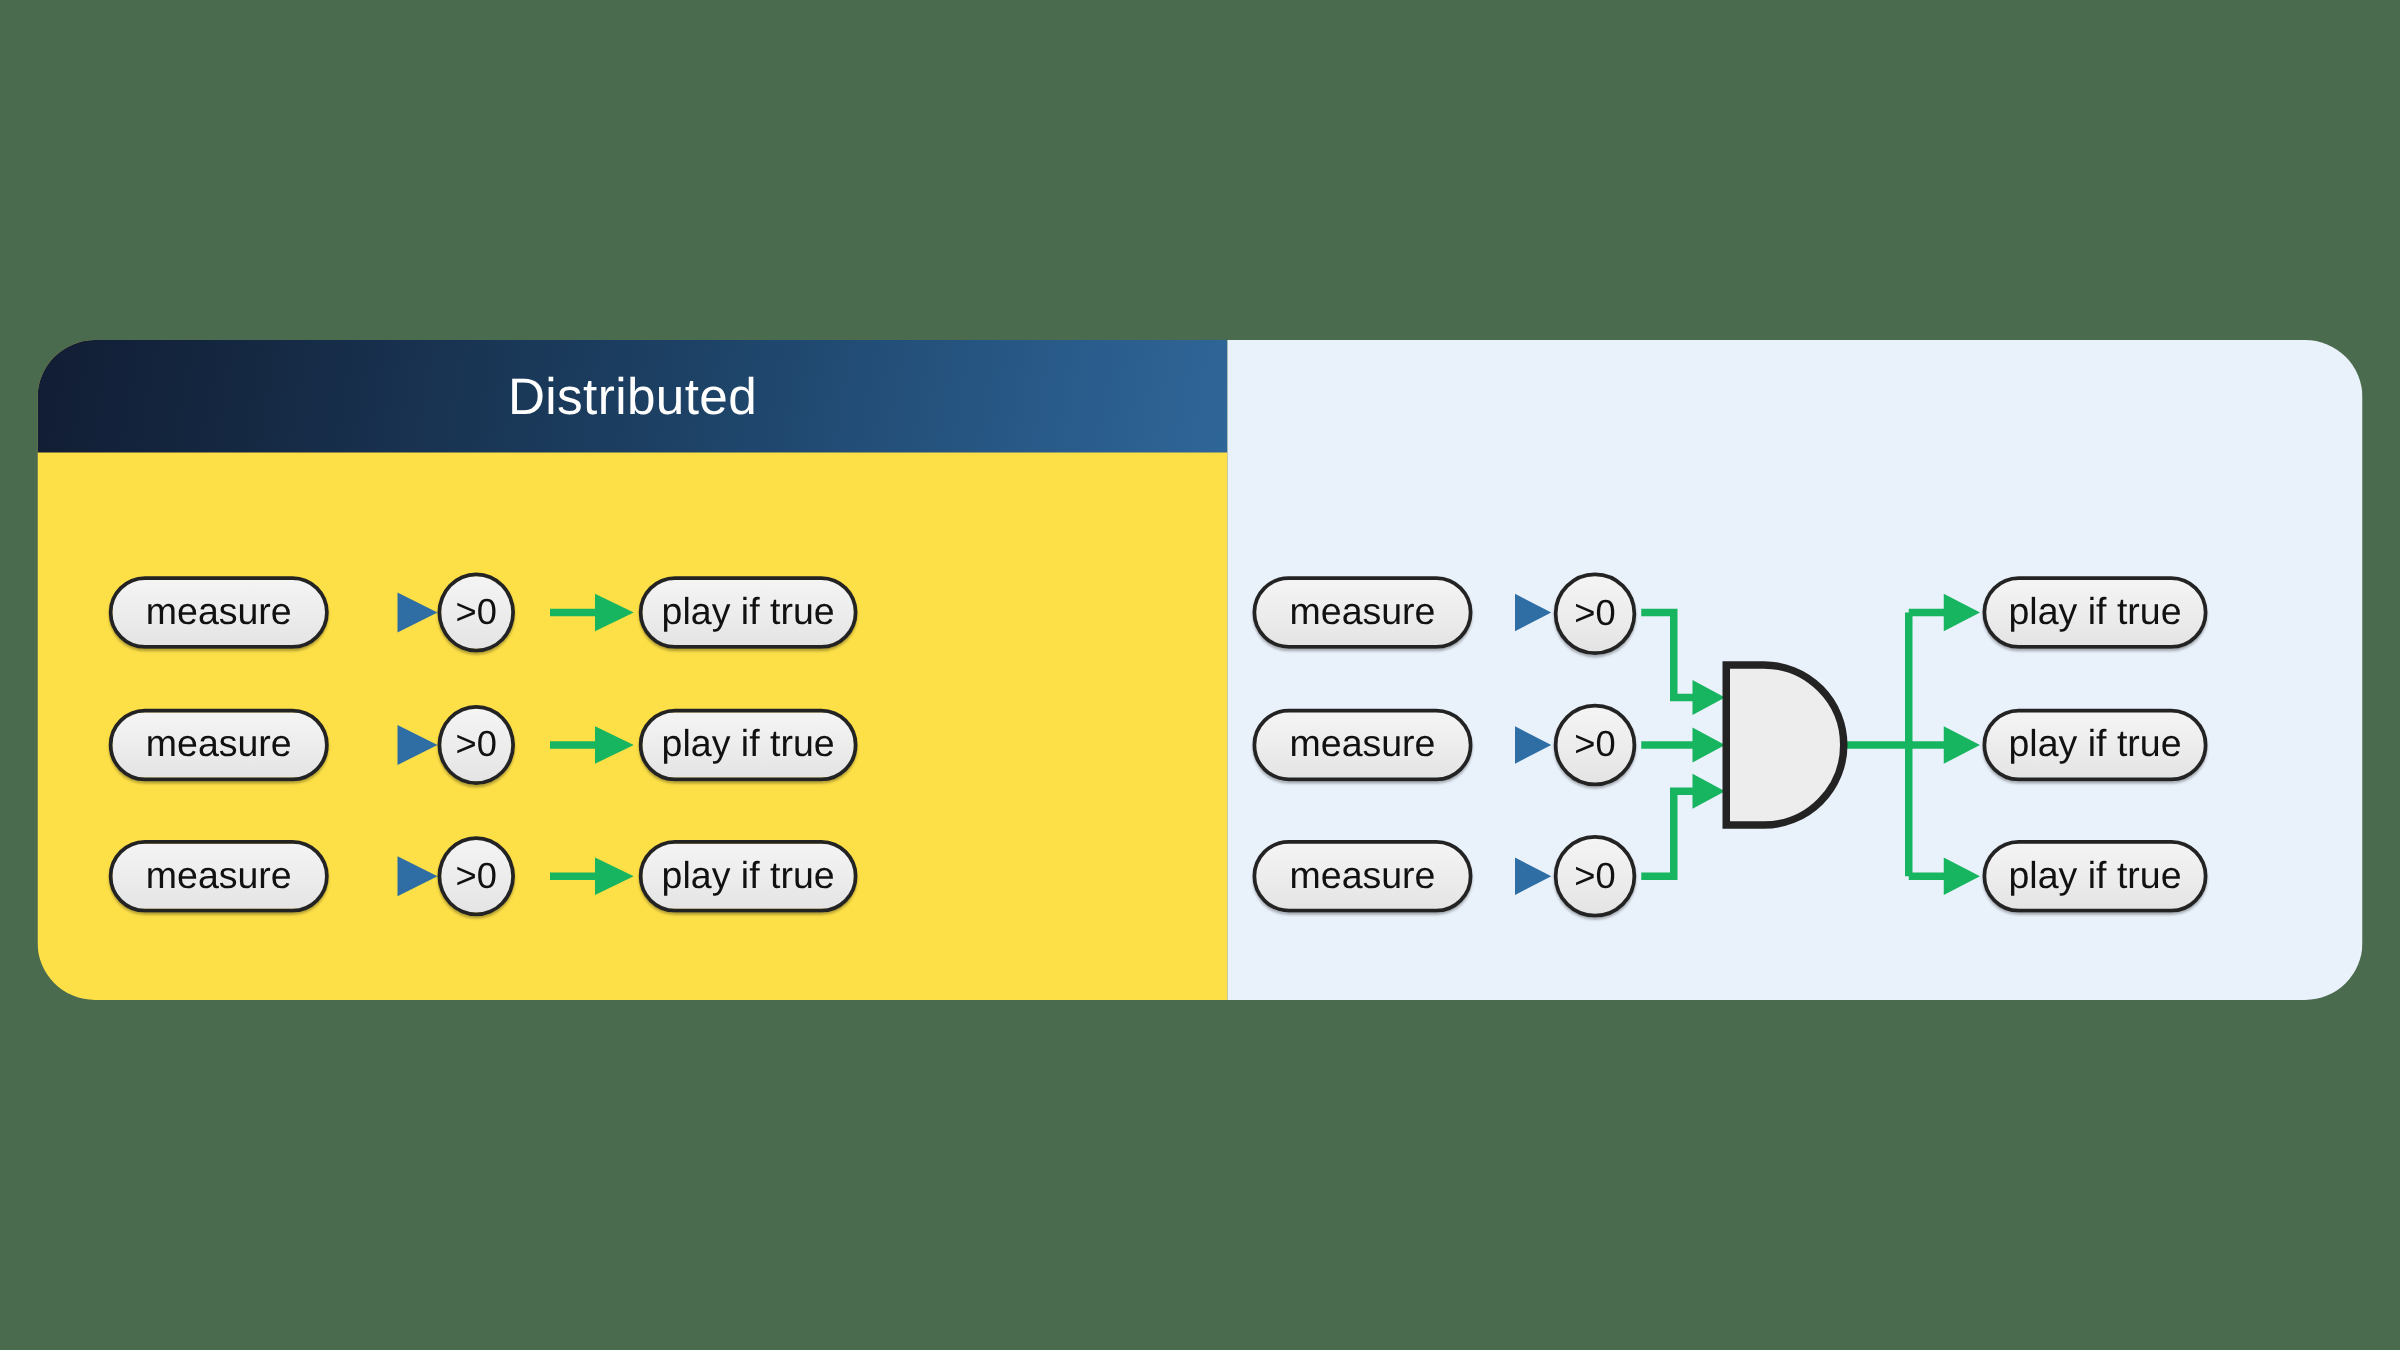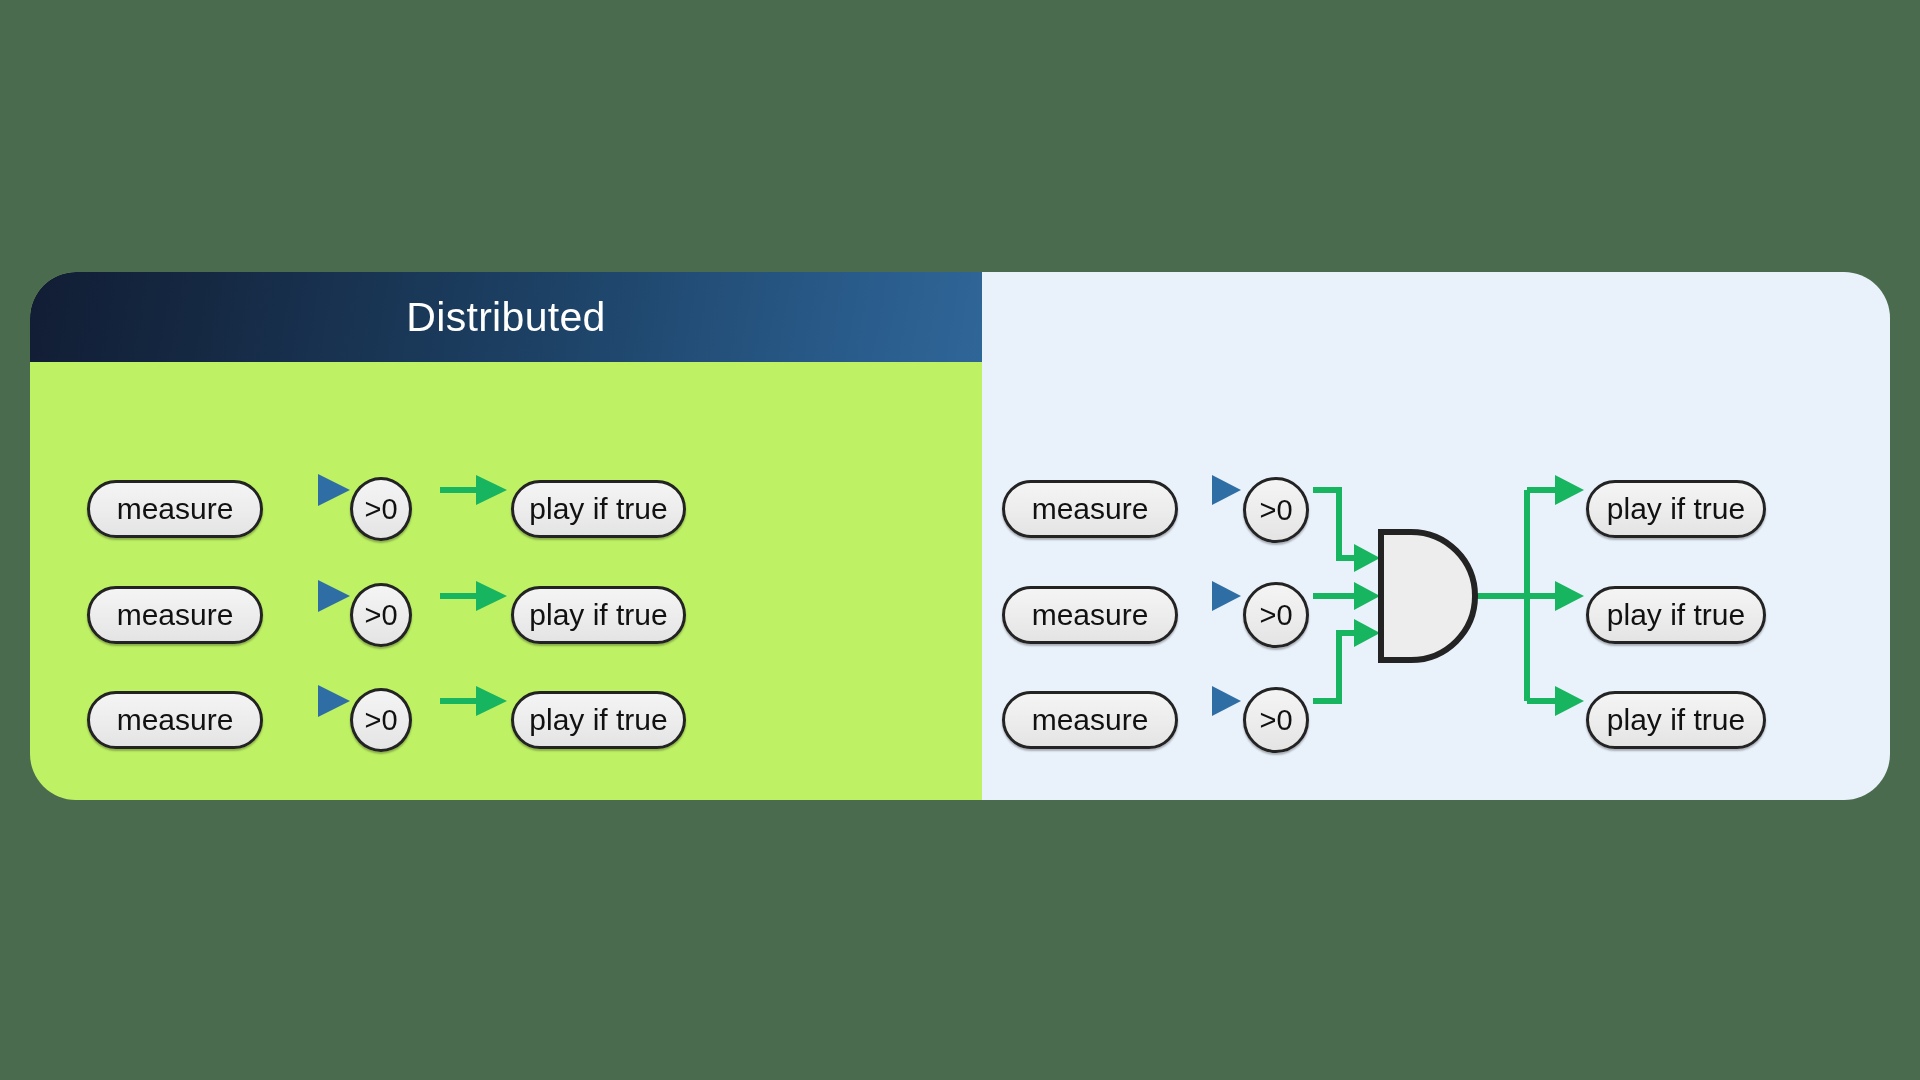--- a/index.html
+++ b/index.html
@@ -29,21 +29,21 @@
     height: 528px;
     border-radius: 46px;
     overflow: hidden;
     display: flex;
   }
 
   .panel {
     position: relative;
     height: 100%;
   }
-  .panel-left  { width: 952px; background: #bef264; }
+  .panel-left  { width: 952px; background: #fde047; }
   .panel-right { width: 908px; background: #e9f1fb; }
 
   
   .panel-left::after {
     content: "";
     position: absolute;
     left: 0; right: 0; bottom: 0;
     height: 15px;
     background: transparent;
   }
@@ -80,21 +80,20 @@
   .node {
     position: absolute;
     box-sizing: border-box;
     background: linear-gradient(180deg, #f4f4f4 0%, #ececec 55%, #e4e4e4 100%);
     border: 3px solid #232323;
     display: flex;
     align-items: center;
     justify-content: center;
     color: #111111;
     box-shadow: 0 2px 2px rgba(0,0,0,0.28);
-    margin-top: 19px;
   }
   .node-pill {
     border-radius: 999px;
     font-size: 30px;
   }
   .node-circle {
     border-radius: 50%;
     font-size: 29px;
   }
 

